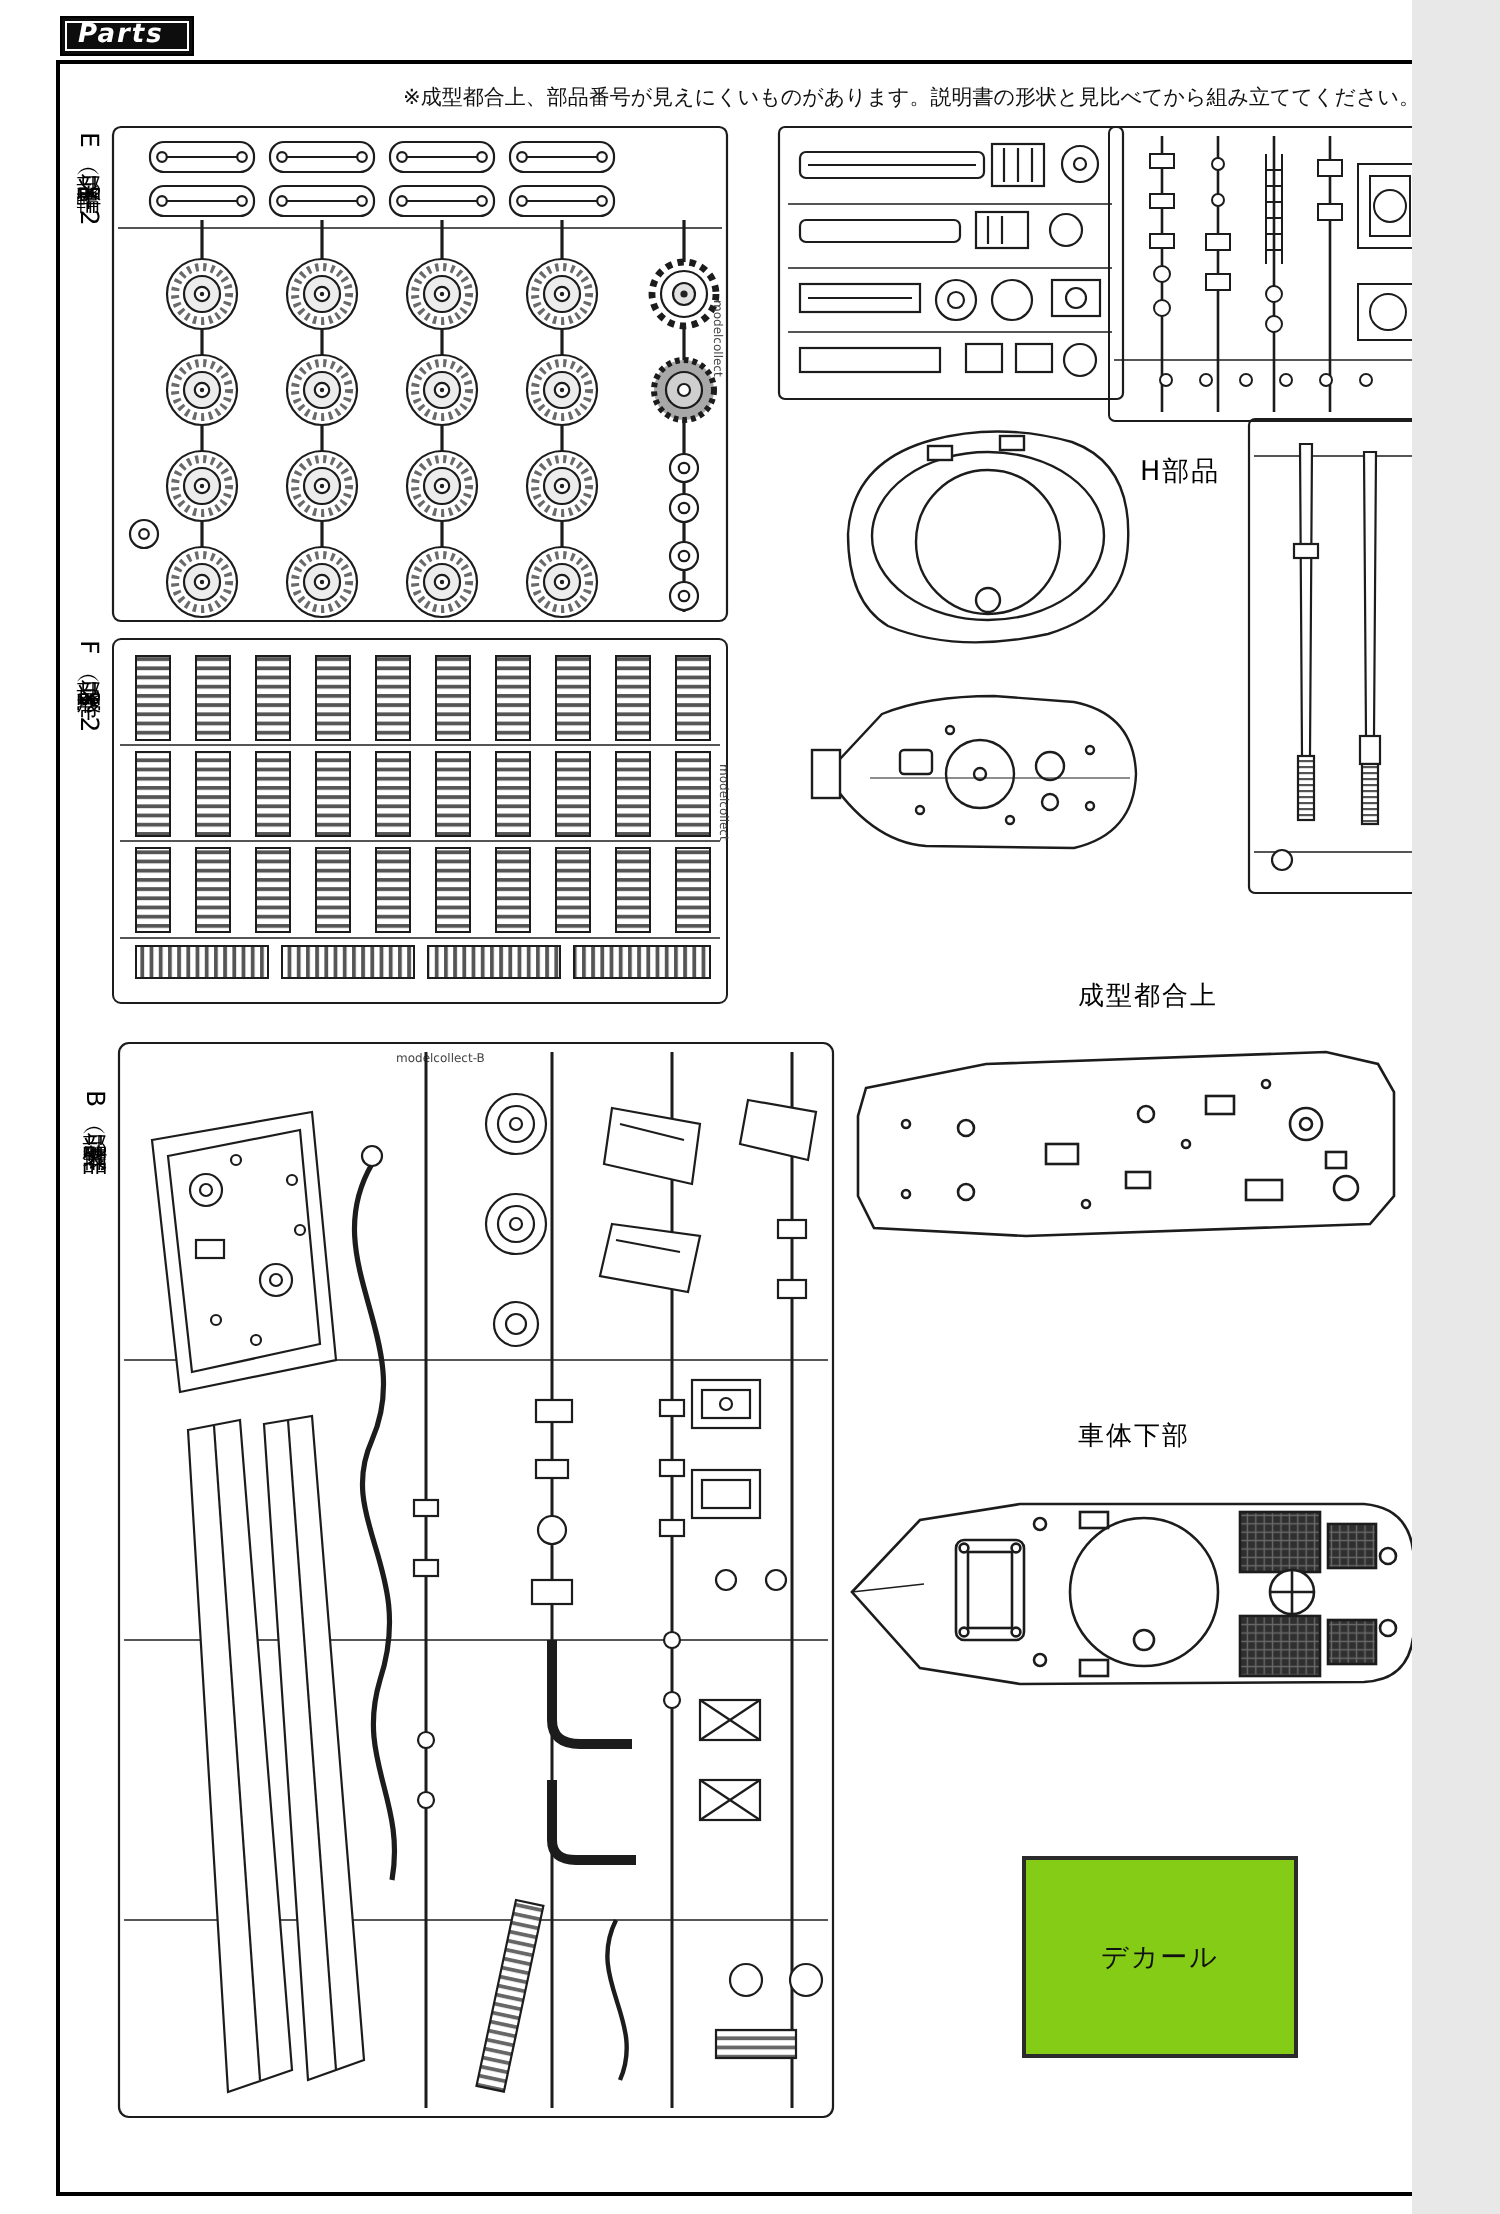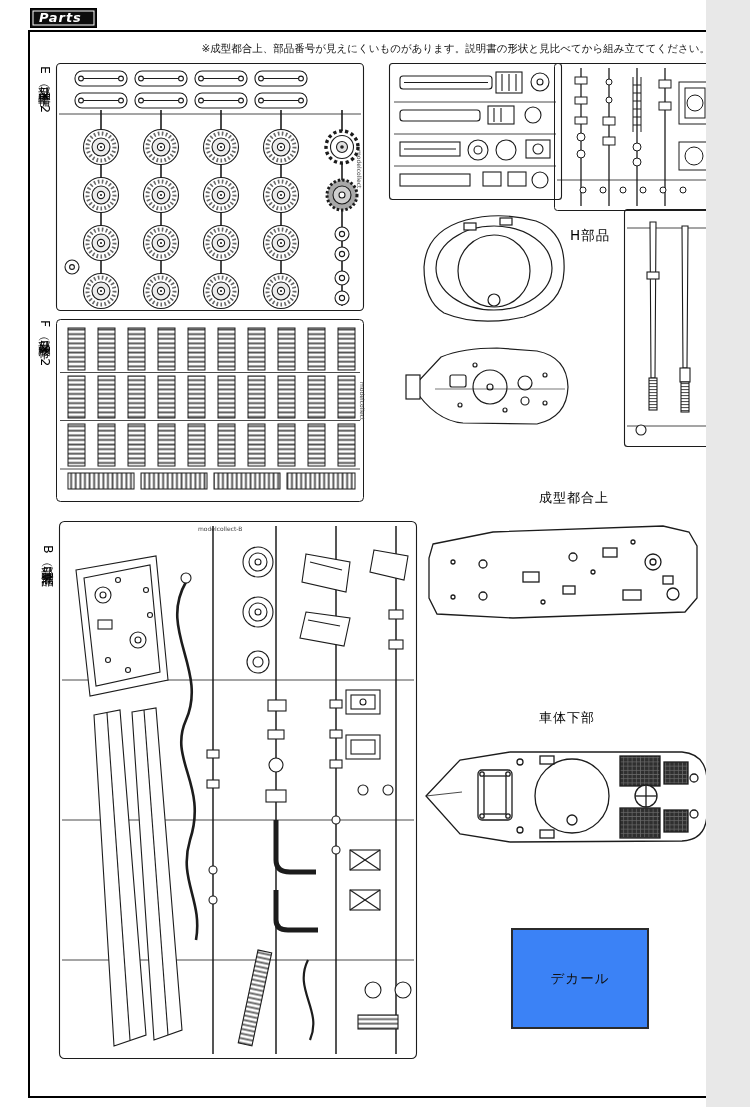--- a/index.html
+++ b/index.html
@@ -26,21 +26,21 @@
   }
   .vlabel {
     position:absolute; writing-mode:vertical-rl; text-orientation:mixed;
     font-size:12.5px; letter-spacing:2px; color:#000; line-height:1;
   }
   .hlabel { position:absolute; font-size:13px; color:#000; letter-spacing:1px; }
   .sprue { position:absolute; }
   .decal-box {
     position:absolute; left:511px; top:928px; width:134px; height:97px;
     border:2px solid #2b2b2b; display:flex; align-items:center; justify-content:center;
-    font-size:13.5px; letter-spacing:1px; background:#3b82f6;
+    font-size:13.5px; letter-spacing:1px; background:#84cc16;
   }
 </style>
 </head>
 <body>
 
 <div class="page">
 
   <div class="parts-tab">Parts</div>
 
   <div class="frame">

